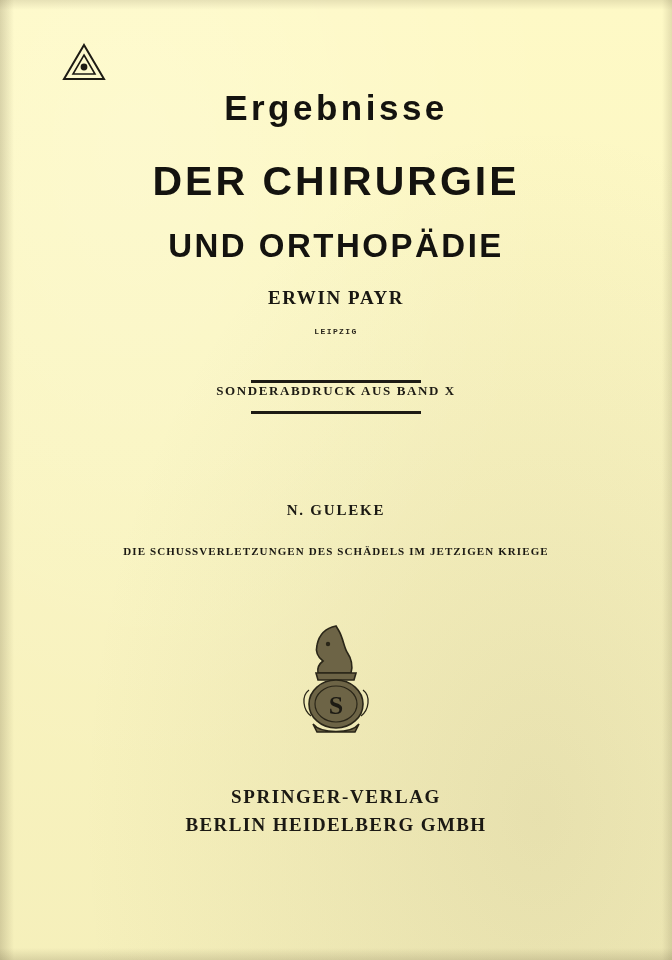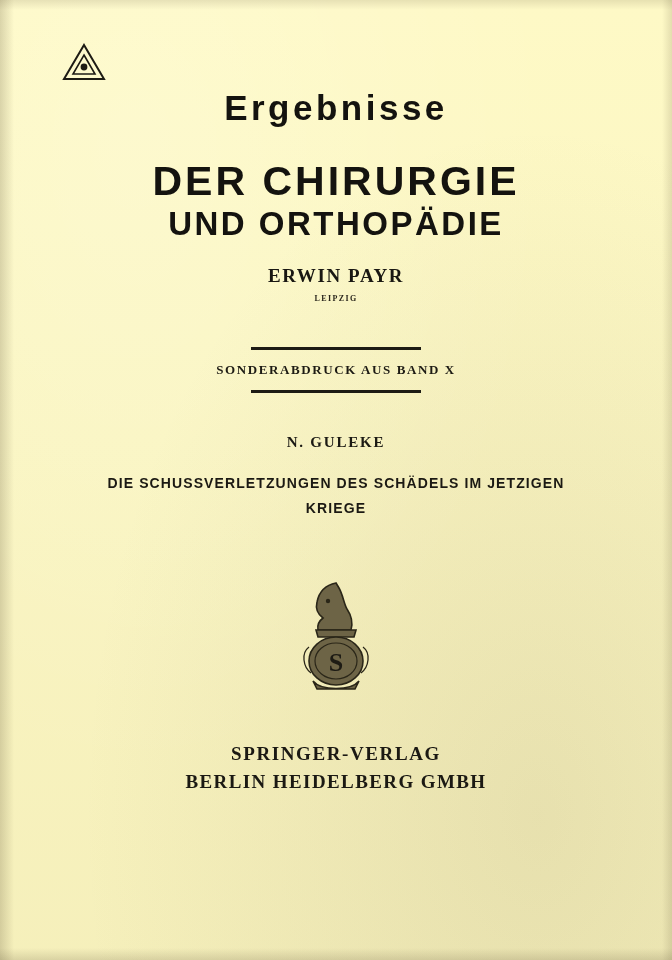--- a/index.html
+++ b/index.html
@@ -84,20 +84,21 @@
   }
   .title-line2 {
     margin-top: 30px;
     font-family: "Liberation Sans", sans-serif;
     font-weight: bold;
     font-size: 41px;
     letter-spacing: 3px;
     color: #14130f;
   }
   .title-line3 {
+    margin-top: 22px;
     font-family: "Liberation Sans", sans-serif;
     font-weight: bold;
     font-size: 33px;
     letter-spacing: 2.5px;
     color: #14130f;
   }
 
   .edited-by {
     margin-top: 60px;
     font-family: "Liberation Serif", serif;
@@ -117,66 +118,65 @@
     min-width: 170px;
   }
   .editor-name {
     font-family: "Liberation Serif", serif;
     font-weight: bold;
     font-size: 19px;
     letter-spacing: 1.6px;
     color: #191712;
   }
   .editor-city {
-    margin-top: 7px;
-    font-family: Liberation Serif, serif;
+    margin-top: 18px;
+    font-family: Liberation Mono, monospace;
     font-weight: bold;
     font-size: 8px;
     letter-spacing: 1.4px;
     color: #2a261c;
     text-align: center;
   }
 
   .rule {
     width: 170px;
     height: 3px;
     background: #1d1b14;
     margin: 44px auto 0 auto;
   }
 
   .band-line {
-    margin-top: 12px;
     font-family: "Liberation Serif", serif;
     font-weight: bold;
     font-size: 13px;
     letter-spacing: 1.6px;
     color: #1d1b14;
   }
 
   .rule2 {
     width: 170px;
     height: 3px;
     background: #1d1b14;
     margin: 12px auto 0 auto;
   }
 
   .author {
-    margin-top: 41px;
+    margin-top: 88px;
     font-family: "Liberation Serif", serif;
     font-weight: bold;
     font-size: 15px;
     letter-spacing: 1.8px;
     color: #1b1913;
   }
   .article-title {
     margin: 20px auto 0 auto;
     width: 520px;
-    font-family: Liberation Sans, sans-serif;
-    font-weight: bold;
-    font-size: 14px;
+    font-family: Liberation Serif, serif;
+    font-weight: bold;
+    font-size: 11px;
     letter-spacing: 1.1px;
     line-height: 25px;
     color: #1b1913;
   }
 
   .logo-wrap {
     margin-top: 58px;
     display: flex;
     justify-content: center;
   }

